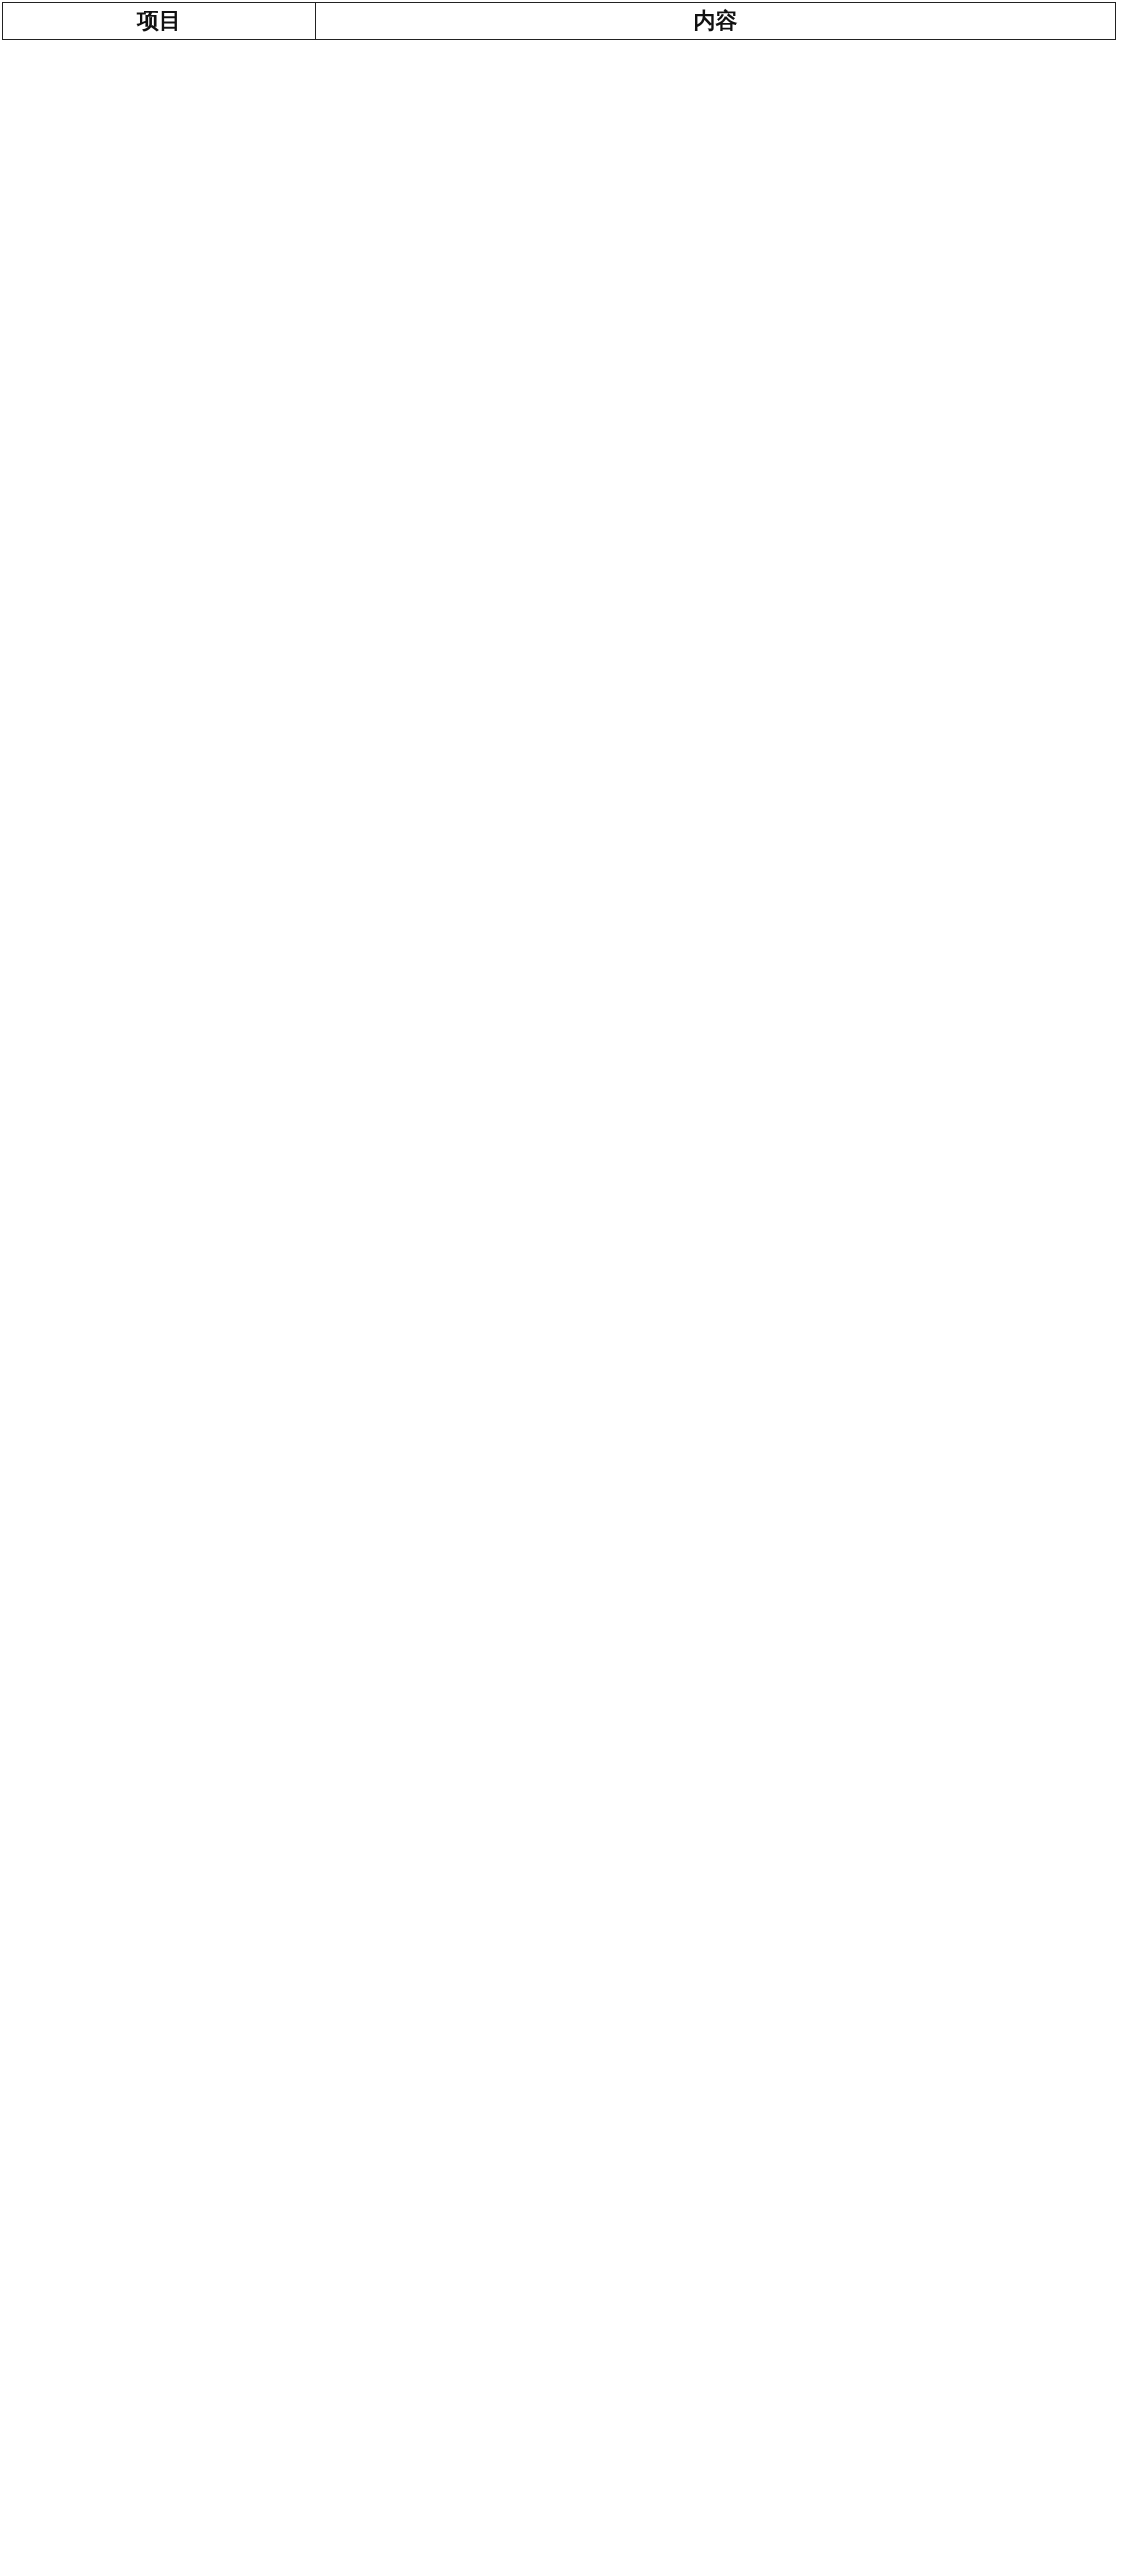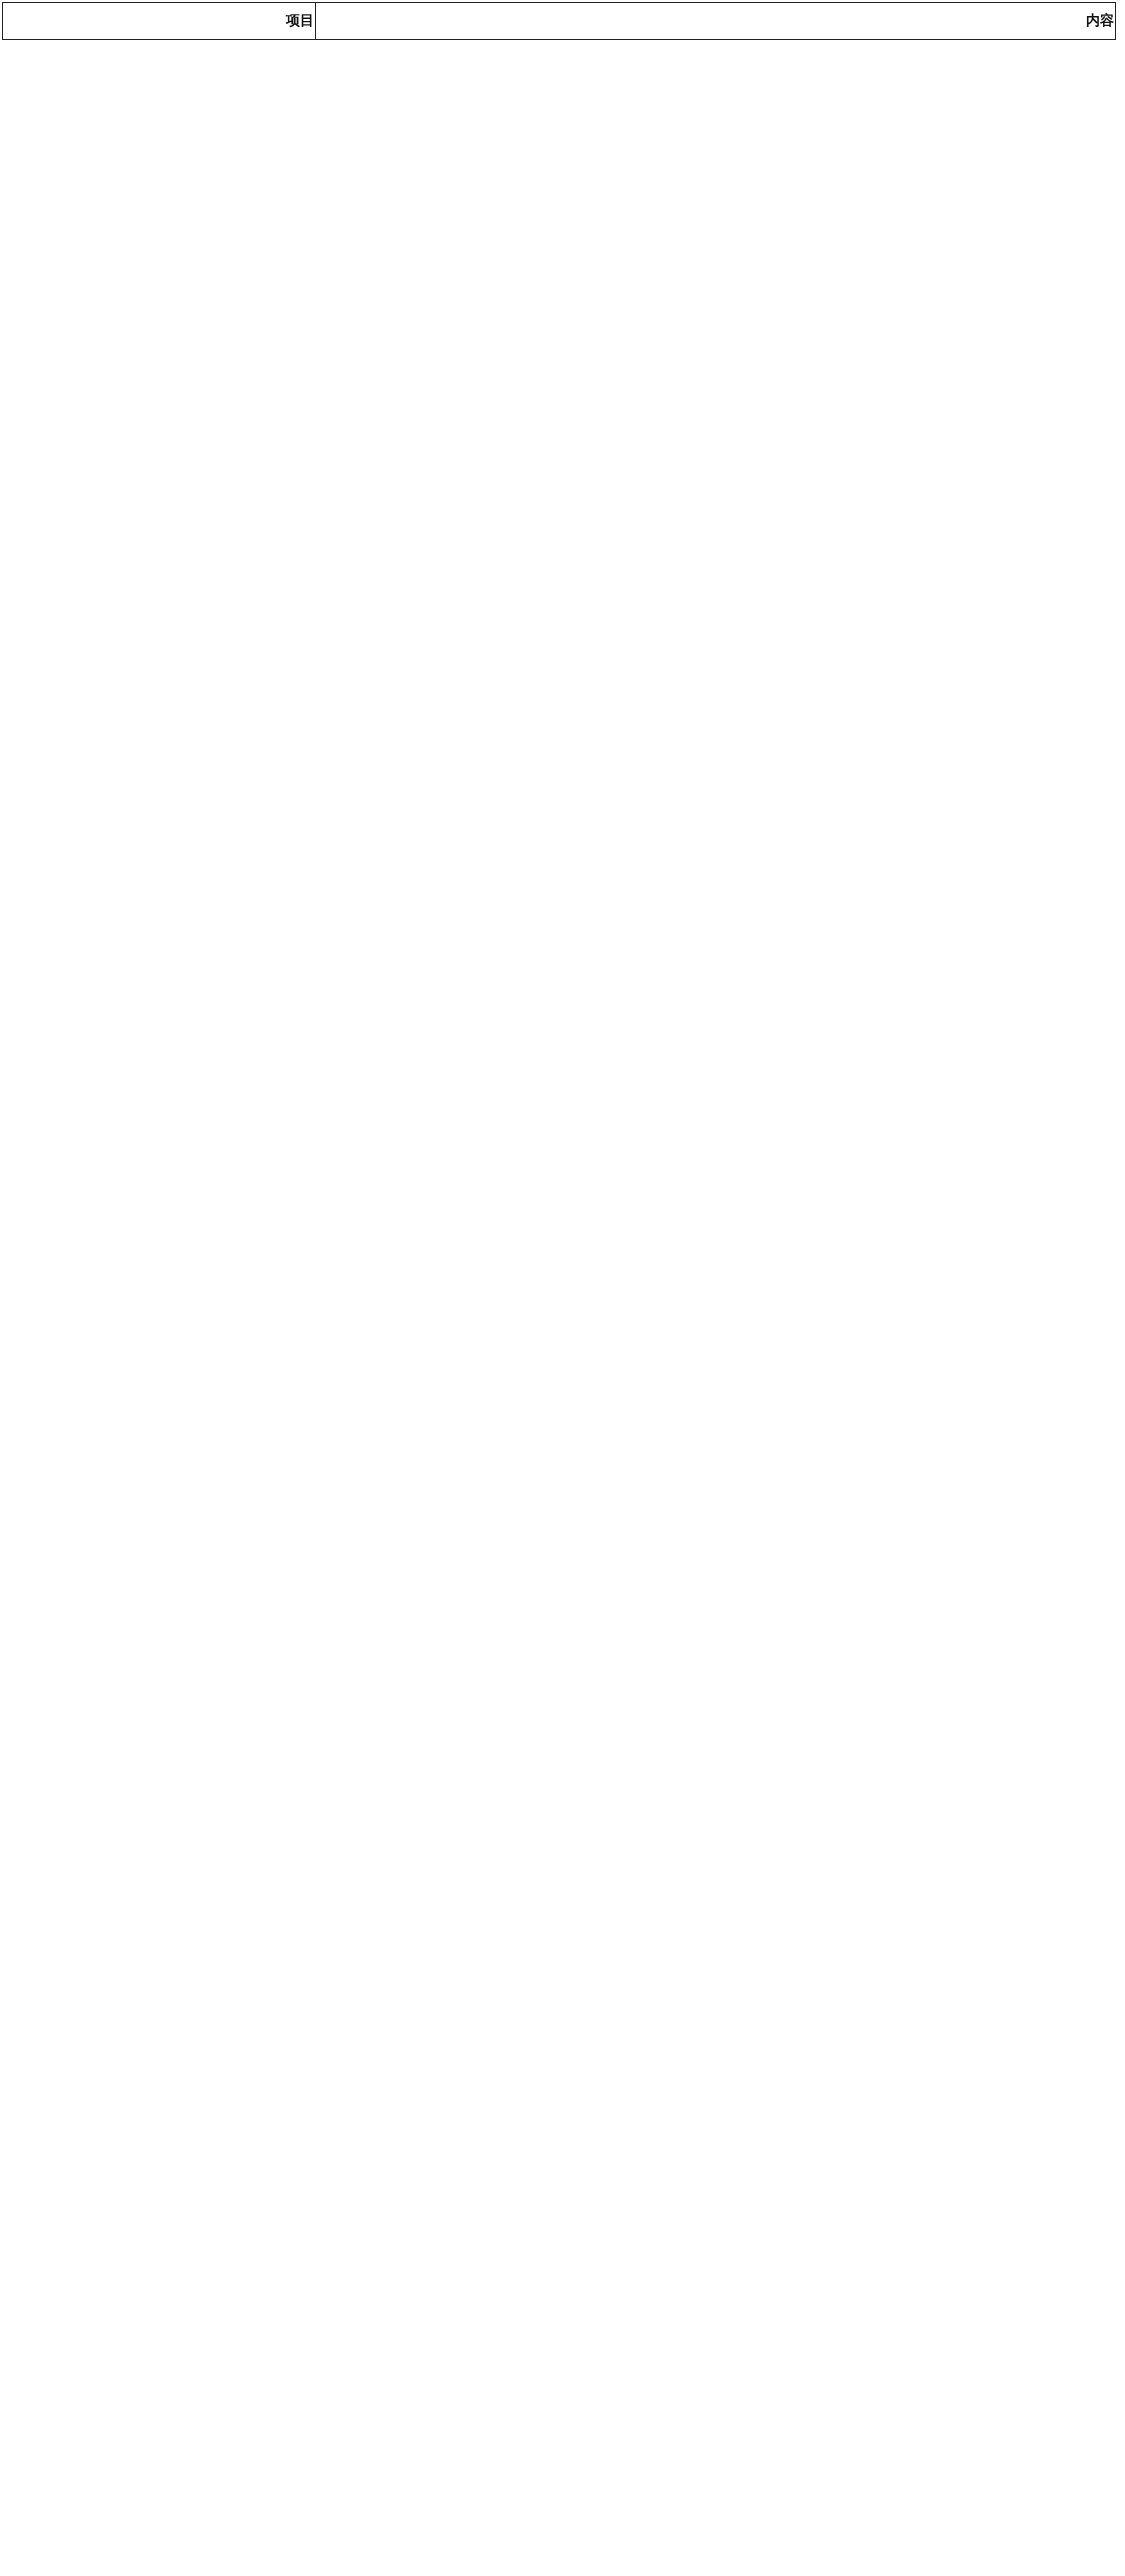--- a/index.html
+++ b/index.html
@@ -1,20 +1,20 @@
 <!DOCTYPE html>
 <html style="font-size:15px"><head>
 <meta charset="utf-8">
 <style>
   html, body { margin:0; padding:0; background:#ffffff; }
   body { font-family:"Liberation Sans","DejaVu Sans",sans-serif; color:#111; }
   table.spec { border-collapse:collapse; width:1114px; margin:1.9px 0 24.4px 1.9px; table-layout:fixed; border:1.9px solid #000; }
   col.c-cat { width:165px; }
   col.c-lbl { width:148px; }
-  thead th { border:0.9px solid #222; height:34px; font-size:14px; font-weight:bold; text-align:right; vertical-align:middle; background:#fff; padding:0.9px; }
+  thead th { border:0.9px solid #222; height:34px; font-size:22px; font-weight:bold; text-align:center; vertical-align:middle; background:#fff; padding:0.9px; }
 </style>
 </head>
 <body>
 
 <table class="spec">
   <colgroup>
       <col class="c-cat">
       <col class="c-lbl">
       <col class="c-val">
     </colgroup>

